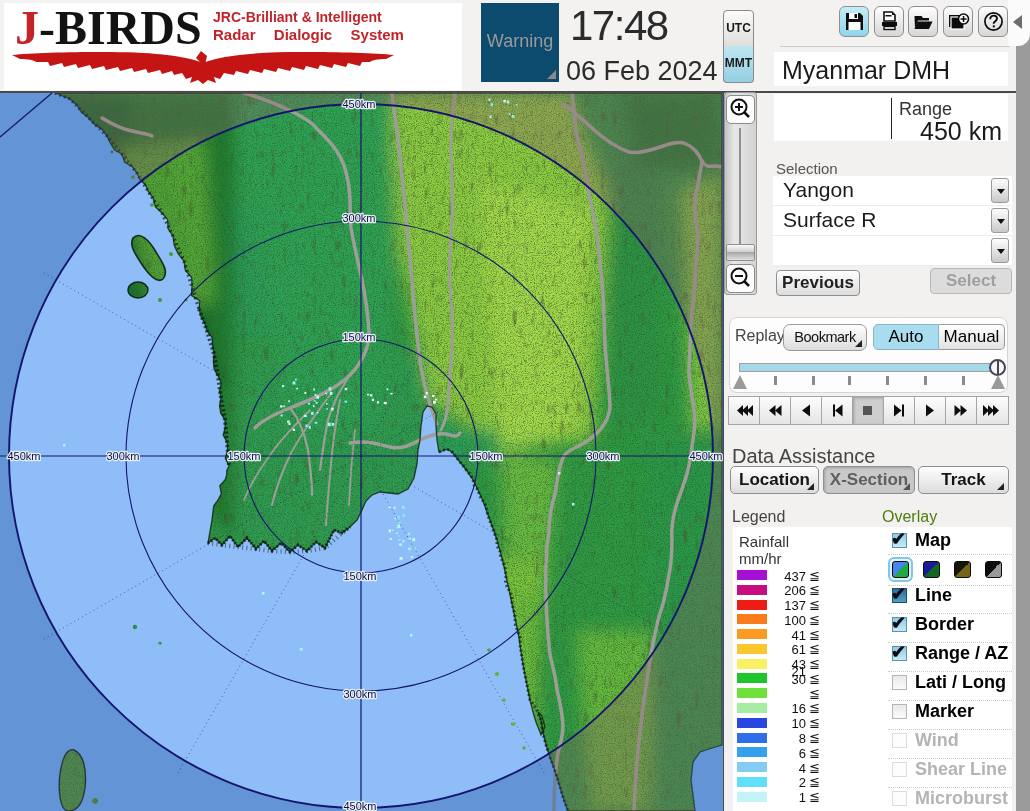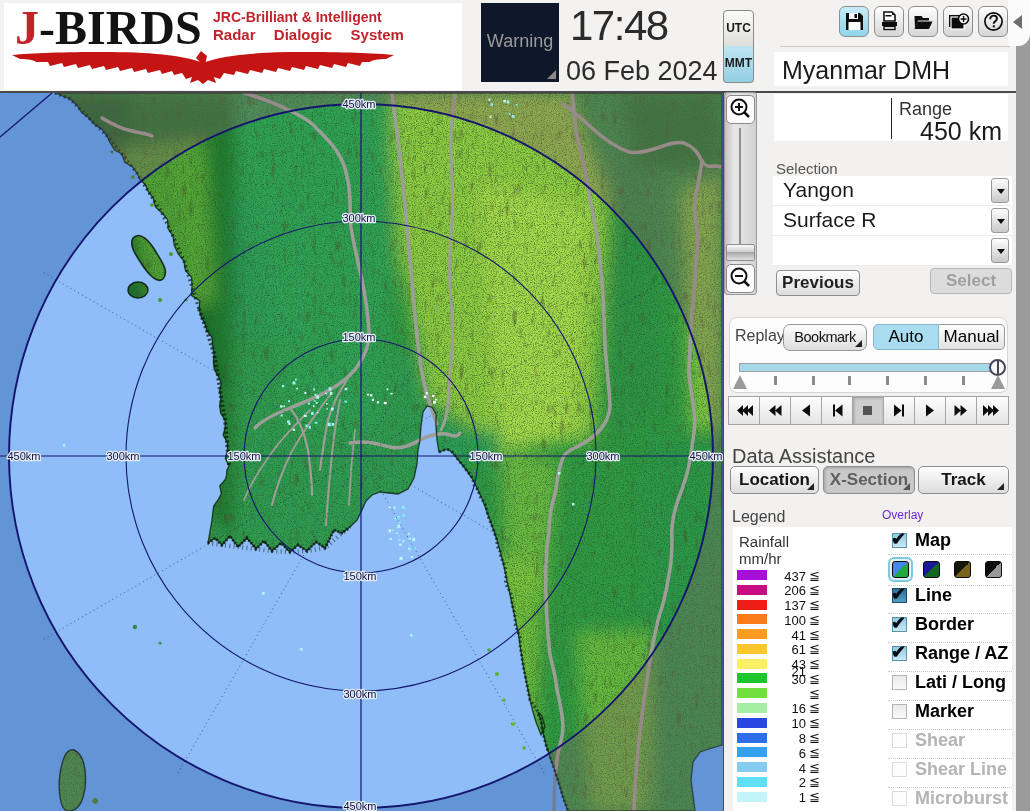--- a/index.html
+++ b/index.html
@@ -4,21 +4,21 @@
 <style>
 html,body{margin:0;padding:0;}
 body{width:1030px;height:811px;position:relative;overflow:hidden;background:#f2f1f0;font-family:"Liberation Sans",sans-serif;}
 .abs{position:absolute;}
 #topbar{left:0;top:0;width:1030px;height:91px;background:#f3f2f1;border-bottom:2px solid #4a4a4c;}
 #logobox{left:4px;top:3px;width:458px;height:87px;background:#fff;}
 #jbirds{left:15px;top:0px;font-family:"Liberation Serif",serif;font-weight:bold;font-size:48px;color:#131313;}
 #jbirds .j{color:#c42328;}
 #tag1{left:213px;top:9px;color:#c2232a;font-weight:bold;font-size:14px;}
 #tag2{left:213px;top:26px;color:#c2232a;font-weight:bold;font-size:15px;word-spacing:5px;}
-#warnbox{left:481px;top:3px;width:78px;height:79px;background:#0f172a;}
+#warnbox{left:481px;top:3px;width:78px;height:79px;background:#0c4a6e;}
 #warntxt{left:0;top:28px;width:78px;text-align:center;color:#9a9a9a;font-size:18px;}
 #clock{left:570px;top:2px;width:150px;color:#2b2b2b;font-size:42px;letter-spacing:-1.5px;}
 #date{left:566px;top:56px;color:#2b2b2b;font-size:27px;}
 .tzbtn{left:723px;width:31px;height:37px;border:1px solid #8a8a8a;box-sizing:border-box;font-size:12px;font-weight:bold;color:#1a1a1a;text-align:center;line-height:35px;}
 #utc{top:10px;border-radius:4px 4px 0 0;background:linear-gradient(#fbfbfa,#dededb);}
 #mmt{top:46px;border-radius:0 0 4px 4px;background:linear-gradient(#bfe6f2,#93cfe2);border-top:none;}
 #graystrip{left:1016px;top:0;width:14px;height:811px;background:#9b9b9b;}
 #graytab{left:1008px;top:0;width:22px;height:46px;background:#fbfbfb;border-radius:0 0 12px 0;}
 #collarrow{left:1013px;top:15px;width:0;height:0;border-top:7px solid transparent;border-bottom:7px solid transparent;border-right:9px solid #6e6e6e;}
 .toolbtn{top:6px;width:30px;height:31px;border:1px solid #8f8f8f;border-radius:6px;background:linear-gradient(#fefefe,#d6d6d6);box-sizing:border-box;}
@@ -53,21 +53,21 @@
 .pbtn{position:absolute;top:0;width:32px;height:29px;border:1px solid #a5a5a5;background:linear-gradient(#fdfdfd,#e4e4e4);box-sizing:border-box;}
 #pb5{background:#cecece;box-shadow:inset 1px 1px 3px rgba(0,0,0,.25);}
 #dalab{left:732px;top:445px;font-size:20px;color:#444;}
 .dabtn{top:466px;height:28px;border:1px solid #8f8f8f;border-radius:5px;background:linear-gradient(#fefefe,#dcdcdc);box-sizing:border-box;text-align:center;line-height:26px;font-size:17px;font-weight:bold;color:#151515;}
 #dab1{left:730px;width:89px;}
 #dab2{left:823px;width:92px;background:#c9c9c9;color:#5f5f5f;box-shadow:inset 1px 1px 3px rgba(0,0,0,.2);}
 #dab3{left:918px;width:91px;}
 .cornertri{position:absolute;right:4px;bottom:3px;width:0;height:0;border-left:7px solid transparent;border-bottom:7px solid #222;}
 .cornertrig{position:absolute;right:4px;bottom:3px;width:0;height:0;border-left:7px solid transparent;border-bottom:7px solid #555;}
 #leglab{left:732px;top:508px;font-size:16px;color:#444;}
-#ovlab{left:882px;top:508px;font-size:12px;color:#6d28d9;}
+#ovlab{left:882px;top:508px;font-size:16px;color:#4d7c0f;}
 #whitebase{left:733px;top:527px;width:279px;height:284px;background:#fff;}
 #rainfall1{left:739px;top:533px;font-size:15px;color:#333;}
 #rainfall2{left:739px;top:550px;font-size:15px;color:#333;}
 .sw{left:737px;width:30px;height:10px;}
 .swlab{width:46px;text-align:right;font-size:13px;color:#111;}
 .swle{font-size:13px;color:#111;}
 .ovrow{left:888px;width:130px;white-space:nowrap;}
 .ovsep{left:888px;width:124px;height:0;border-top:1px dotted #ccc;}
 .cb{position:absolute;left:4px;top:0;width:15px;height:15px;box-sizing:border-box;}
 .cbon{background:linear-gradient(#8ecbe4,#c8e9f5);border:1px solid #5a92ac;}
@@ -555,21 +555,21 @@
     <div class="abs ovrow" style="top:675px;height:22px">
       <span class="cb cboff" style=""></span>
       <span class="ovtxt">Lati / Long</span>
     </div>
     <div class="abs ovrow" style="top:704px;height:22px">
       <span class="cb cboff" style=""></span>
       <span class="ovtxt">Marker</span>
     </div>
     <div class="abs ovrow" style="top:733px;height:22px">
       <span class="cb cbdis" style=""></span>
-      <span class="ovtxt ovtxtd">Shear</span>
+      <span class="ovtxt ovtxtd">Wind</span>
     </div>
     <div class="abs ovrow" style="top:762px;height:22px">
       <span class="cb cbdis" style=""></span>
       <span class="ovtxt ovtxtd">Shear Line</span>
     </div>
     <div class="abs ovrow" style="top:791px;height:22px">
       <span class="cb cbdis" style=""></span>
       <span class="ovtxt ovtxtd">Microburst</span>
     </div>
     <div class="abs ovsep" style="top:554px"></div>

